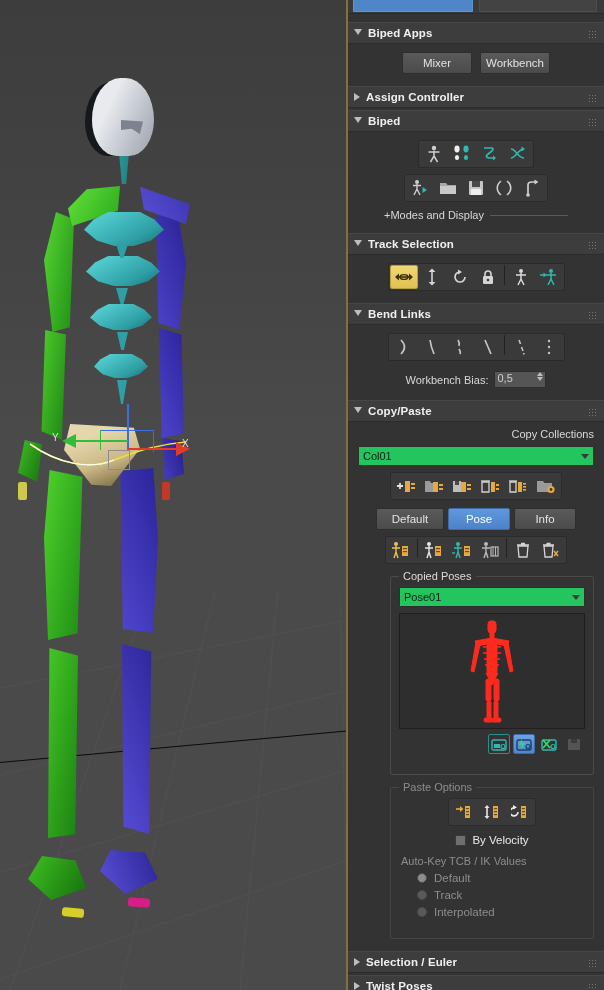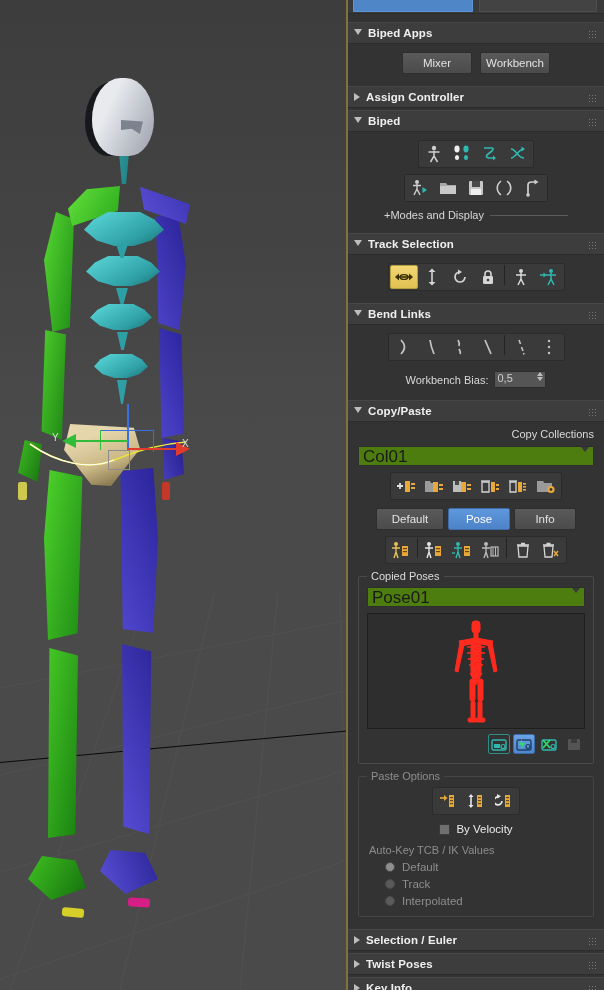--- a/index.html
+++ b/index.html
@@ -232,39 +232,39 @@
   .ico svg { display:block; }
   .ico.dis { opacity:.38; }
 
   .centerwrap { display:flex; justify-content:center; }
   .lbl-mid { text-align:right; color:#d8d8d8; font-size:11px; }
 
   .modes-line { display:flex; align-items:center; justify-content:center; gap:6px; margin-top:7px; }
   .modes-line .hr { width:78px; height:1px; background:#5a5a5a; }
 
   .combo {
-    height:20px; background:#4d7c0f; border:1px solid #2e2e2e; border-radius:1px;
-    display:flex; align-items:flex-start; padding:0 4px; color:#1a1a1a; font-size:17px;
+    height:20px; background:#22c55e; border:1px solid #2e2e2e; border-radius:1px;
+    display:flex; align-items:center; padding:0 4px; color:#1a1a1a; font-size:11px;
     position:relative;
   }
   .combo .cv { flex:1; }
   .combo .ar { width:0;height:0;border-left:4px solid transparent;border-right:4px solid transparent;border-top:5px solid #3a3a3a;}
 
   .spin {
     display:inline-flex; height:17px; width:52px;
     background:#555; border:1px solid #2d2d2d; border-radius:1px; padding:0 2px;
     color:#cfcfcf; font-size:11px;
   }
   .spin .sv { flex:1; }
   .spin .sb { display:flex; flex-direction:column; gap:1px; }
   .spin .sb i { width:0;height:0;border-left:3px solid transparent;border-right:3px solid transparent; }
   .spin .sb i.u { border-bottom:4px solid #bdbdbd; }
   .spin .sb i.d { border-top:4px solid #bdbdbd; }
 
-  .grpbox { border:1px solid #4a4a4a; border-radius:2px; padding:10px 8px 9px; position:relative; margin-top:12px; }
+  .grpbox { border:1px solid #4a4a4a; border-radius:2px; padding:10px 8px 20px; position:relative; margin-top:12px;margin-left:32px; }
   .grpbox > .lg {
     position:absolute; top:-7px; left:8px; background:#333; padding:0 4px;
     font-size:11px; color:#dcdcdc;
   }
   .grpbox.dis > .lg, .grpbox.dis { color:#8d8d8d; }
   .grpbox.dis { border-color:#454545; }
 
   .thumb {
     height:116px; background:#2e2e2e; border:1px solid #1f1f1f; margin-top:6px;
     display:flex; align-items:center; justify-content:center;

